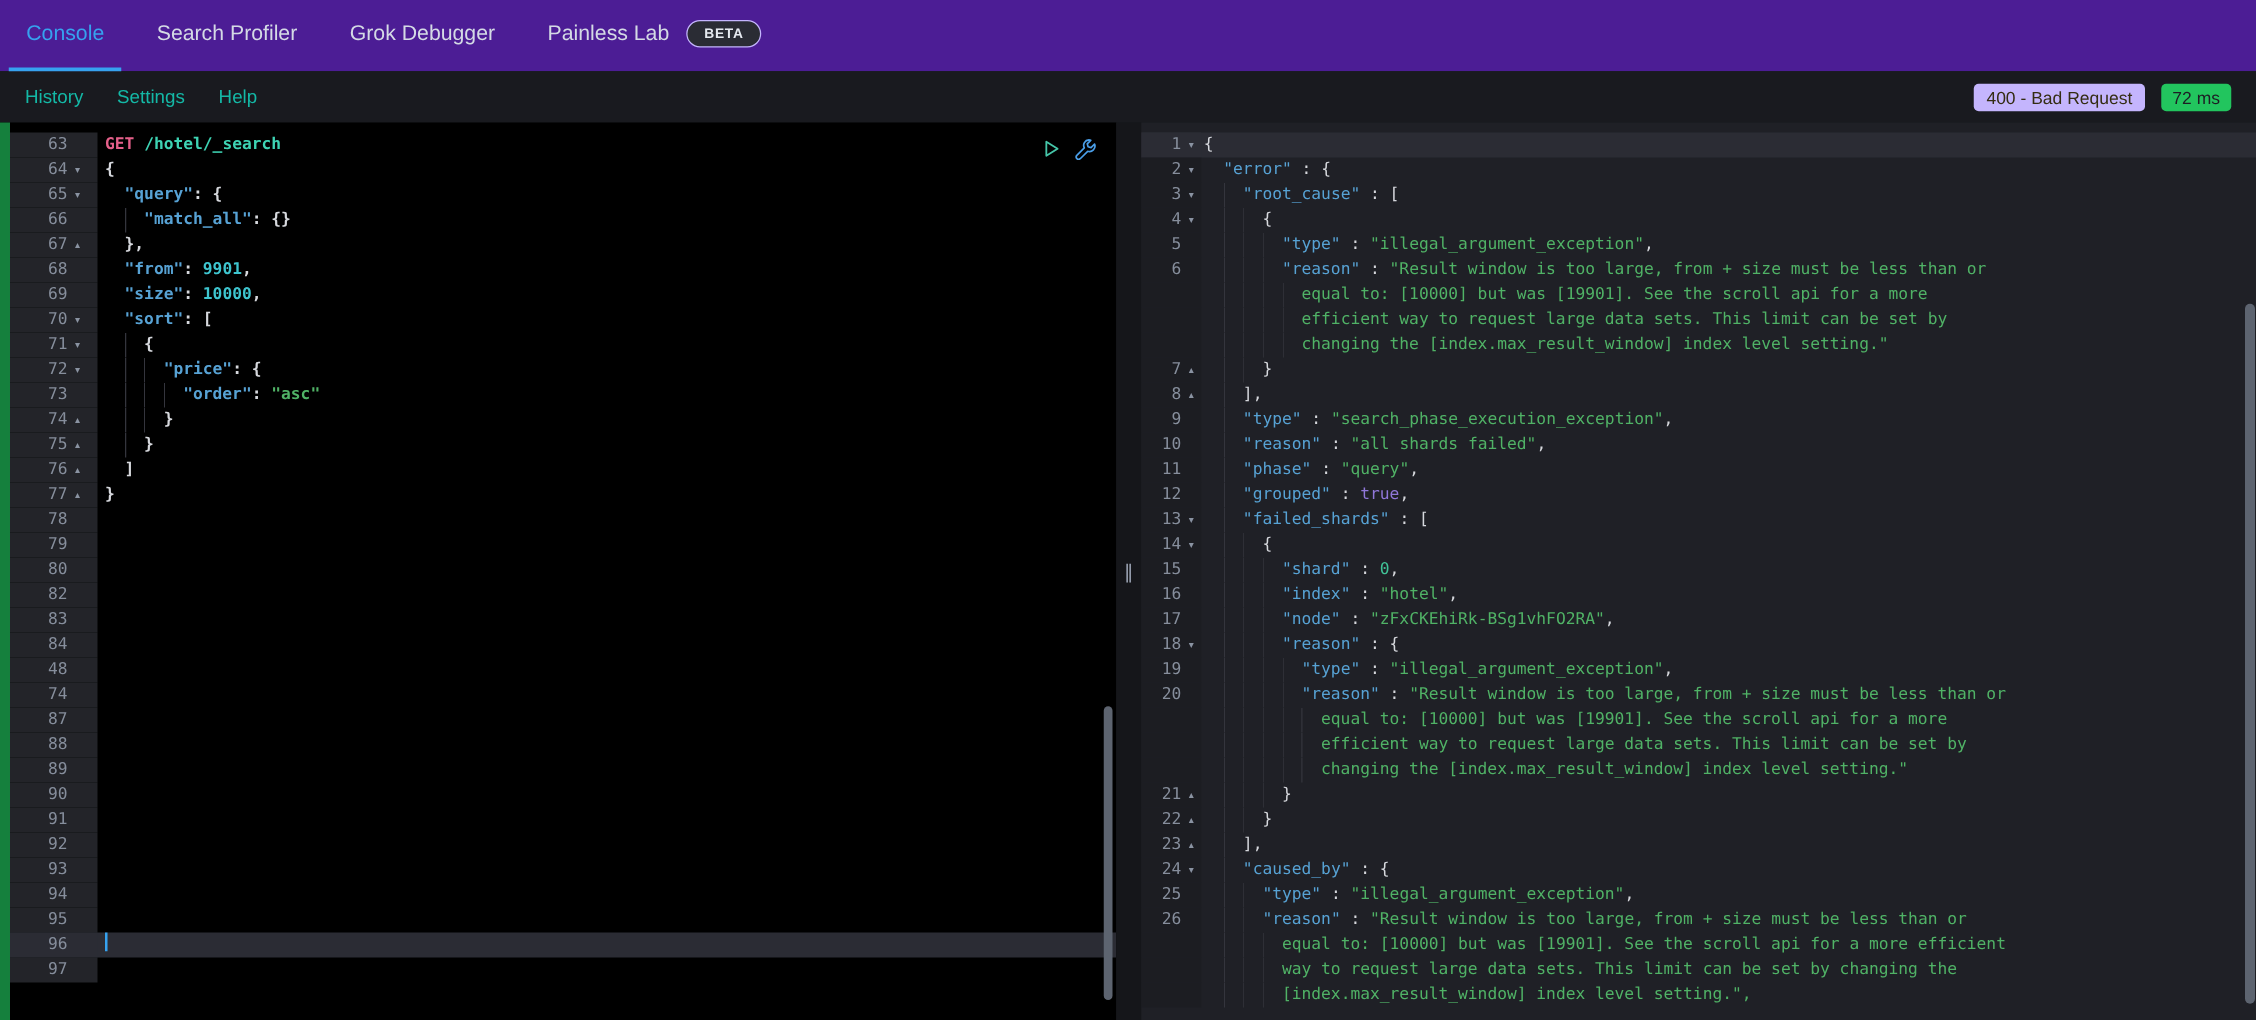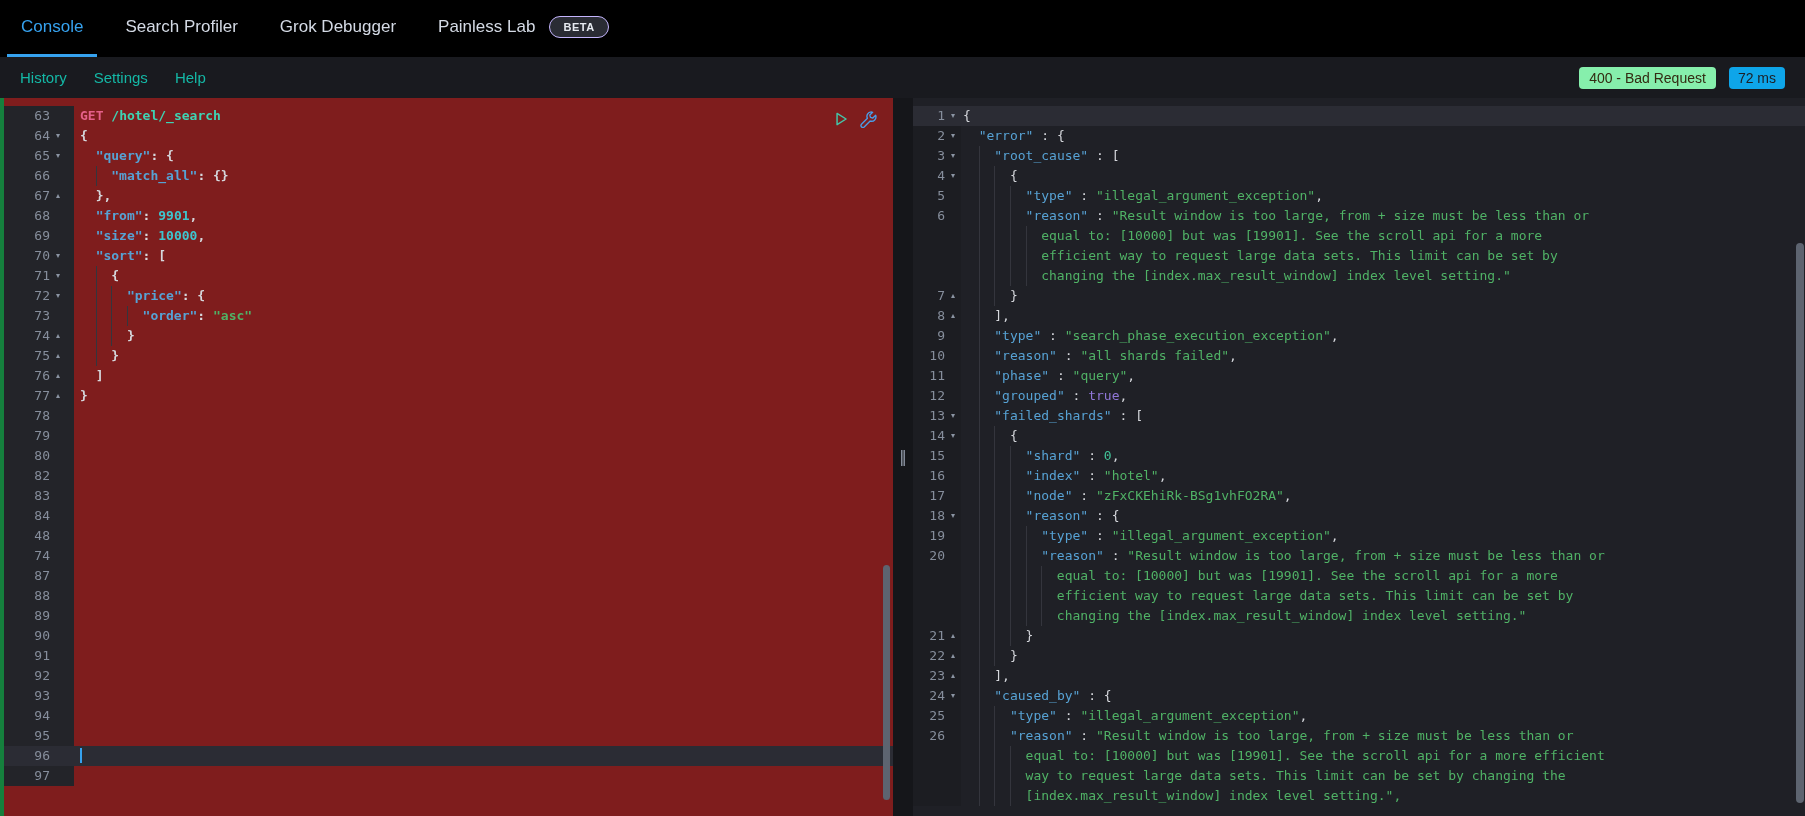--- a/index.html
+++ b/index.html
@@ -1,41 +1,41 @@
 <!DOCTYPE html>
 <html><head>
 <meta charset="utf-8">
 <style>
   * { margin:0; padding:0; box-sizing:border-box; }
   html,body { width:1805px; height:816px; background:#17181c; overflow:hidden;
               font-family:"Liberation Sans", sans-serif; }
 
   
-  .tabs-bar { height:57px; background:#000000; display:flex; align-items:stretch; }
+  .tabs-bar { height:57px; background:#4c1d95; display:flex; align-items:stretch; }
   .tab { display:flex; align-items:center; margin-right:14px; padding:0 14px;
          font-size:17px; color:#d4dae5; cursor:pointer; border-bottom:3px solid transparent; }
   .tab.first { margin-left:7px; }
   .tab.active { color:#36a2ef; border-bottom-color:#36a2ef; }
   .beta-pill { margin-left:14px; background:#2a2c34; border:1px solid #c4b5fd; color:#e6eaf0;
                font-size:11px; font-weight:bold; letter-spacing:.6px; padding:4px 13px;
                border-radius:14px; }
 
   
   .menu-bar { height:41px; background:#191a1f; display:flex; align-items:center; padding:0 20px; }
   .menu-item { font-size:15px; color:#14b8a6; margin-right:27px; cursor:pointer; }
   .badges { margin-left:auto; display:flex; align-items:center; }
-  .badge-status { background:#86efac; color:#332c12; font-size:14px; padding:3px 10px;
+  .badge-status { background:#c4b5fd; color:#332c12; font-size:14px; padding:3px 10px;
                   border-radius:4px; }
-  .badge-time { background:#0ea5e9; color:#1d1e24; font-size:14px; padding:3px 9px;
+  .badge-time { background:#22c55e; color:#1d1e24; font-size:14px; padding:3px 9px;
                 border-radius:4px; margin-left:13px; }
 
   
   .editors { height:718px; display:flex; }
   .pane { position:relative; height:100%; overflow:hidden; }
-  .pane.left  { width:893px; background:#7f1d1d; border-left:4px solid #15803d; }
+  .pane.left  { width:893px; background:#000000; border-left:8px solid #15803d; }
   .pane.right { flex:1; background:#1f2026; }
   .divider { width:20px; background:#15161a; position:relative; cursor:col-resize; }
   .divider .grip { position:absolute; left:50%; top:50%; transform:translate(-50%,-50%);
                    color:#98a1b0; font-size:15px; font-family:"DejaVu Sans", sans-serif; }
 
   .rows { padding-top:8px; font-family:"DejaVu Sans Mono","Liberation Mono",monospace;
           font-size:13px; line-height:20px; }
   .row { display:flex; height:20px; }
   .row.active { background:#2b2c34; }
 

